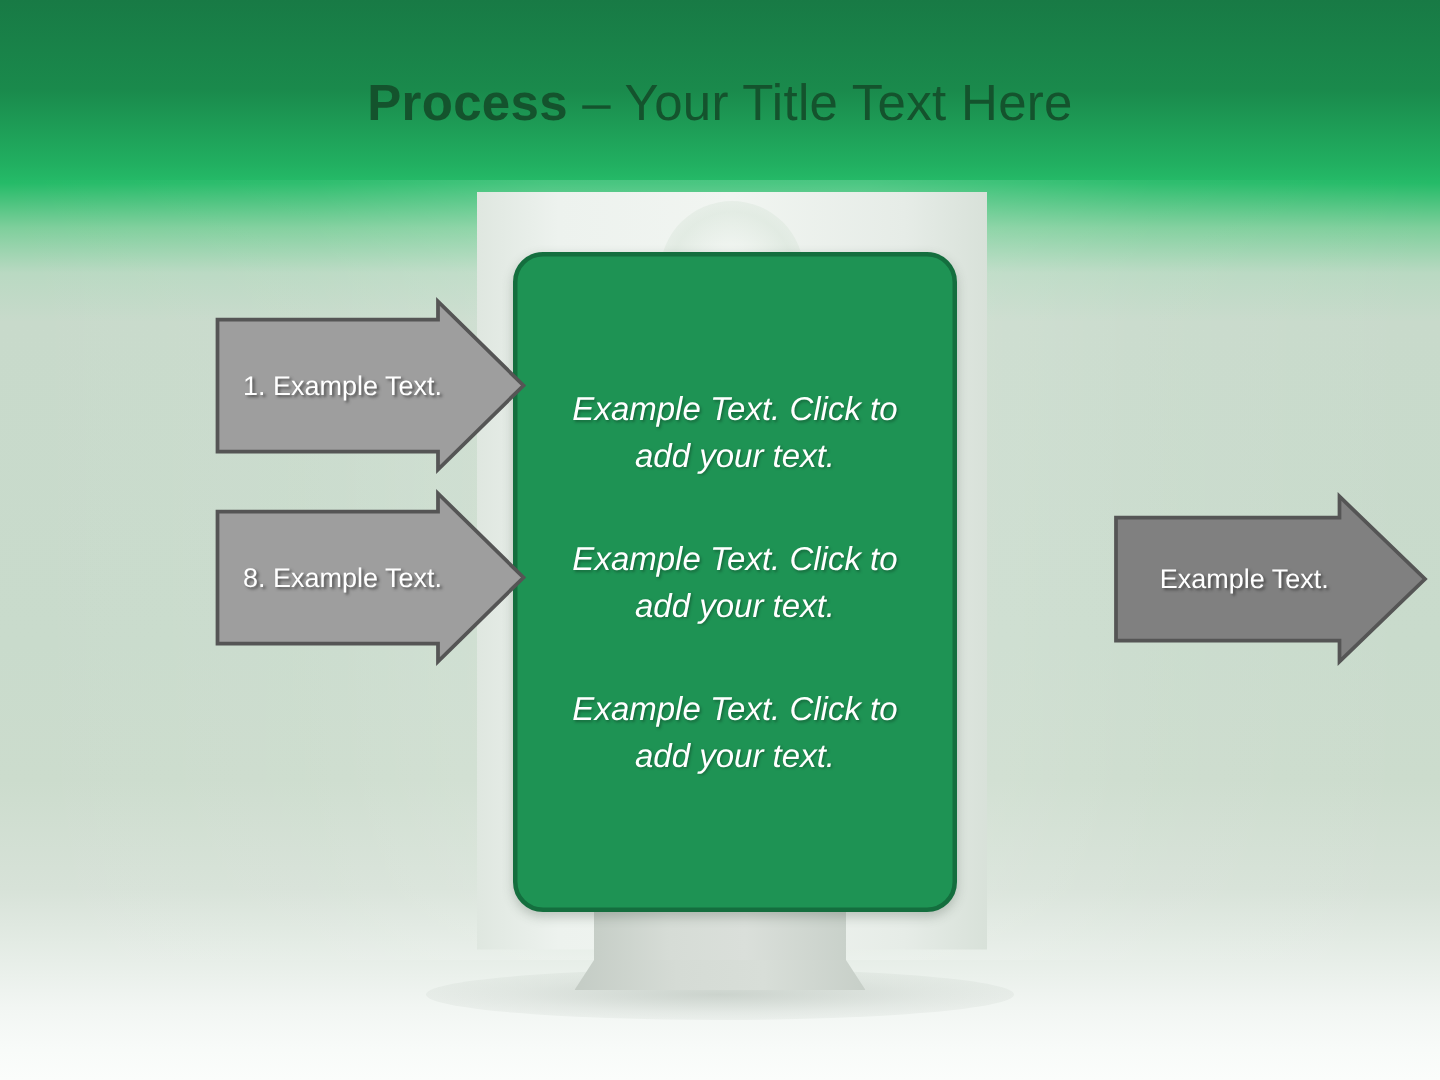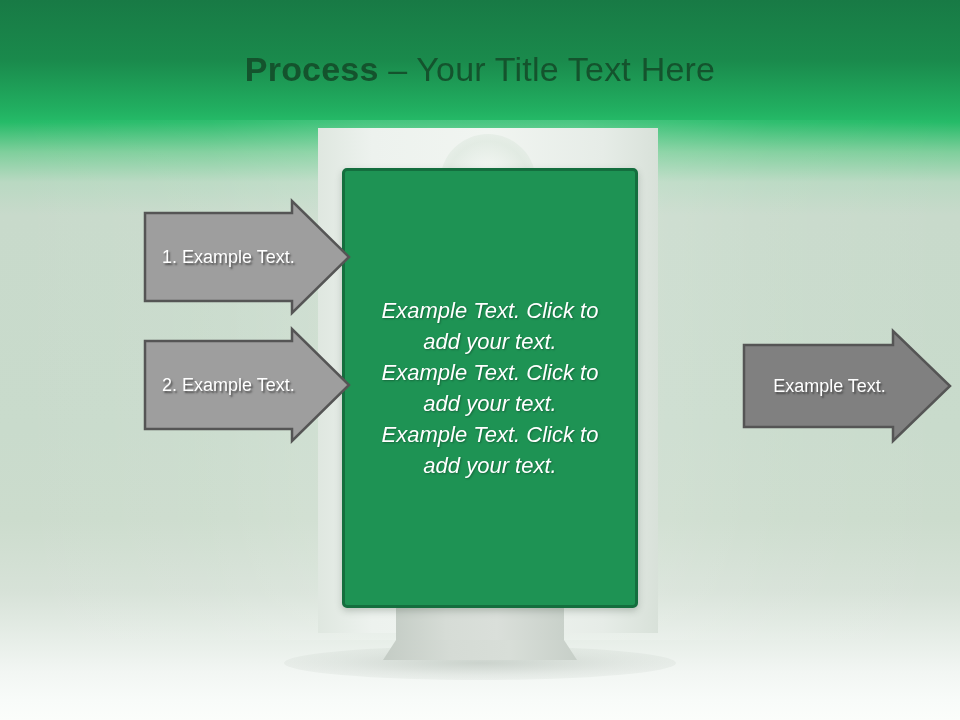--- a/index.html
+++ b/index.html
@@ -79,25 +79,26 @@
   }
   .title .strong{font-weight:bold;}
   .title .light{font-weight:normal;}
 
   
   .panel{
     position:absolute;left:342px;top:168px;width:296px;height:440px;
     background:#1e9354;
     border:3px solid #14ério;
     border:3px solid #146e3e;
-    border-radius:5px;
+    border-radius:20px;
     box-sizing:border-box;
     box-shadow:0 3px 7px rgba(60,80,65,0.28);
     display:flex;flex-direction:column;
     align-items:center;justify-content:center;
+    gap:38px;
   }
   .panel-block{
     width:100%;
     text-align:center;
     color:#ffffff;
     font-style:italic;
     font-size:22px;
     line-height:31px;
     text-shadow:1px 1px 2px rgba(0,0,0,0.30);
     padding:0 18px;
@@ -158,21 +159,21 @@
     <svg width="206" height="114" viewBox="0 0 206 114">
       <path d="M1,13 L148,13 L148,1 L205,57 L148,113 L148,101 L1,101 Z" fill="#9e9e9e" stroke="#555555" stroke-width="2.5" stroke-linejoin="miter"></path>
     </svg>
     <span class="arrow-label">1. Example Text.</span>
   </div>
 
   <div class="arrow arrow-left" style="left:96px;top:328px;width:206px;height:114px;">
     <svg width="206" height="114" viewBox="0 0 206 114">
       <path d="M1,13 L148,13 L148,1 L205,57 L148,113 L148,101 L1,101 Z" fill="#9e9e9e" stroke="#555555" stroke-width="2.5" stroke-linejoin="miter"></path>
     </svg>
-    <span class="arrow-label">2. Example Text.</span>
+    <span class="arrow-label">8. Example Text.</span>
   </div>
 
 
   <div class="arrow arrow-right" style="left:695px;top:330px;width:208px;height:112px;">
     <svg width="208" height="112" viewBox="0 0 208 112">
       <path d="M1,15 L150,15 L150,1 L207,56 L150,111 L150,97 L1,97 Z" fill="#808080" stroke="#555555" stroke-width="2.5" stroke-linejoin="miter"></path>
     </svg>
     <span class="arrow-label">Example Text.</span>
   </div>
 

